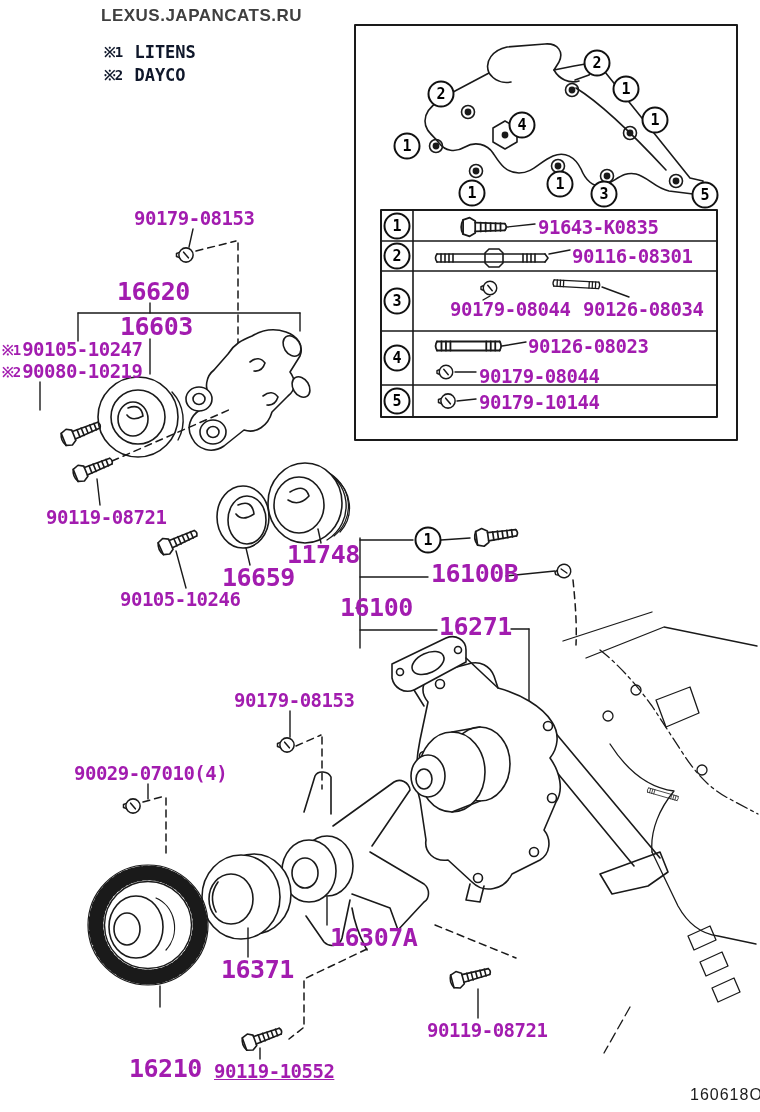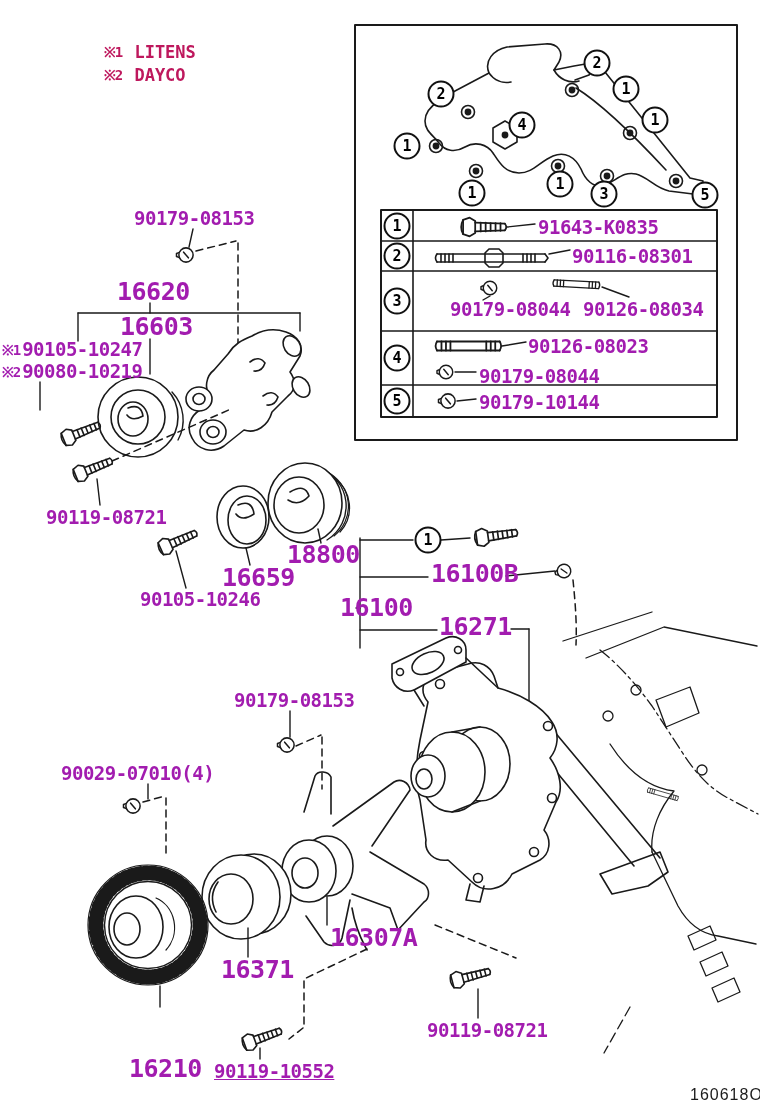--- a/index.html
+++ b/index.html
@@ -9,32 +9,33 @@
   #labels,#callouts,#legend-text{position:absolute;left:0;top:0;width:100%;height:100%;z-index:3;pointer-events:none;}
   .plabel{position:absolute;font:bold 19px "DejaVu Sans Mono",monospace;color:#a21caf;
           white-space:nowrap;line-height:20px;letter-spacing:-0.5px;}
   .plabel.big{font-size:25px;line-height:22px;}
   .pref{font-size:14px;font-weight:bold;margin-right:2px;vertical-align:1px;letter-spacing:-1px;}
   .callout{position:absolute;width:27px;height:27px;box-sizing:border-box;border:2px solid #111;
            border-radius:50%;background:#fff;font:bold 15px "DejaVu Sans Mono",monospace;color:#000;
            text-align:center;line-height:23px;transform:translate(-50%,-50%);}
   .watermark{position:absolute;left:101px;top:6px;font:bold 17px "Liberation Sans",sans-serif;
              color:#3f3f3f;letter-spacing:0.5px;z-index:3;}
-  .note{position:absolute;font:bold 17px "DejaVu Sans Mono",monospace;color:#be185d;z-index:3;line-height:19px;}
+  .note{position:absolute;font:bold 17px "DejaVu Sans Mono",monospace;color:#0f172a;z-index:3;line-height:19px;}
   .note .pref{font-size:14px;}
   #note-1{left:104px;top:43px;}
   #note-2{left:104px;top:66px;}
   .plate{position:absolute;left:690px;top:1086px;font:16px "Liberation Sans",sans-serif;
          color:#1c1c1c;letter-spacing:1px;z-index:3;}
 </style>
 </head>
 <body>
 
 <div id="stage">
 
+  <div class="watermark">LEXUS.JAPANCATS.RU</div>
 
   <div class="note" id="note-1">
     <span class="pref">※1</span>
     <span>LITENS</span>
   </div>
   <div class="note" id="note-2">
     <span class="pref">※2</span>
     <span>DAYCO</span>
   </div>
 
@@ -316,28 +317,28 @@
     <div class="plabel" style="left:479px;top:392px">90179-10144</div>
   </div>
 
   <div id="labels">
       <div class="plabel" style="left: 134px; top: 208px;">90179-08153</div>
       <div class="plabel big" style="left: 117px; top: 281px;">16620</div>
       <div class="plabel big" style="left: 120px; top: 316px;">16603</div>
       <div class="plabel" style="left: 2px; top: 339px;"><span class="pref">※1</span>90105-10247</div>
       <div class="plabel" style="left: 2px; top: 361px;"><span class="pref">※2</span>90080-10219</div>
       <div class="plabel" style="left: 46px; top: 507px;">90119-08721</div>
-      <div class="plabel big" style="left: 287px; top: 544px;">18800</div>
+      <div class="plabel big" style="left: 287px; top: 544px;">11748</div>
       <div class="plabel big" style="left: 222px; top: 567px;">16659</div>
-      <div class="plabel" style="left: 120px; top: 589px; margin-left: 20px;">90105-10246</div>
+      <div class="plabel" style="left: 120px; top: 589px;">90105-10246</div>
       <div class="plabel big" style="left: 431px; top: 563px;">16100B</div>
       <div class="plabel big" style="left: 292px; top: 597px; margin-left: 48px;">16100</div>
       <div class="plabel big" style="left: 439px; top: 616px;">16271</div>
       <div class="plabel" style="left: 234px; top: 690px;">90179-08153</div>
-      <div class="plabel" style="left: 61px; top: 763px;">90029-07010(4)</div>
+      <div class="plabel" style="left: 74px; top: 763px;">90029-07010(4)</div>
       <div class="plabel big" style="left: 294px; top: 927px; margin-left: 36px;">16307A</div>
       <div class="plabel big" style="left: 221px; top: 959px;">16371</div>
       <div class="plabel big" style="left: 129px; top: 1058px;">16210</div>
       <div class="plabel" style="left: 214px; top: 1061px; text-decoration: underline;">90119-10552</div>
       <div class="plabel" style="left: 427px; top: 1020px;">90119-08721</div>
     </div>
   <div id="callouts">
       <div class="callout" style="left: 441px; top: 94px;">2</div>
       <div class="callout" style="left: 597px; top: 63px;">2</div>
       <div class="callout" style="left: 626px; top: 89px;">1</div>

